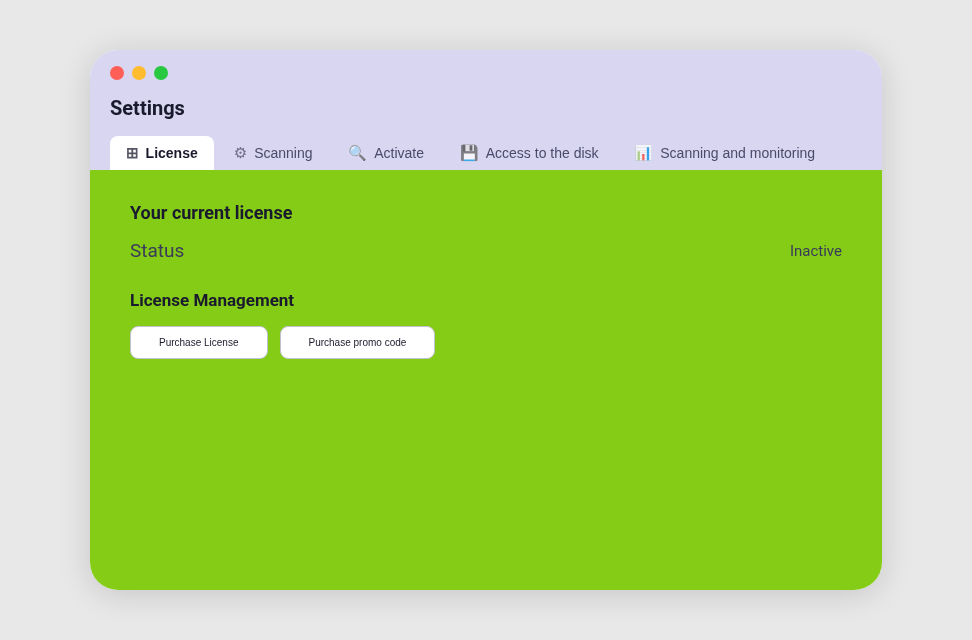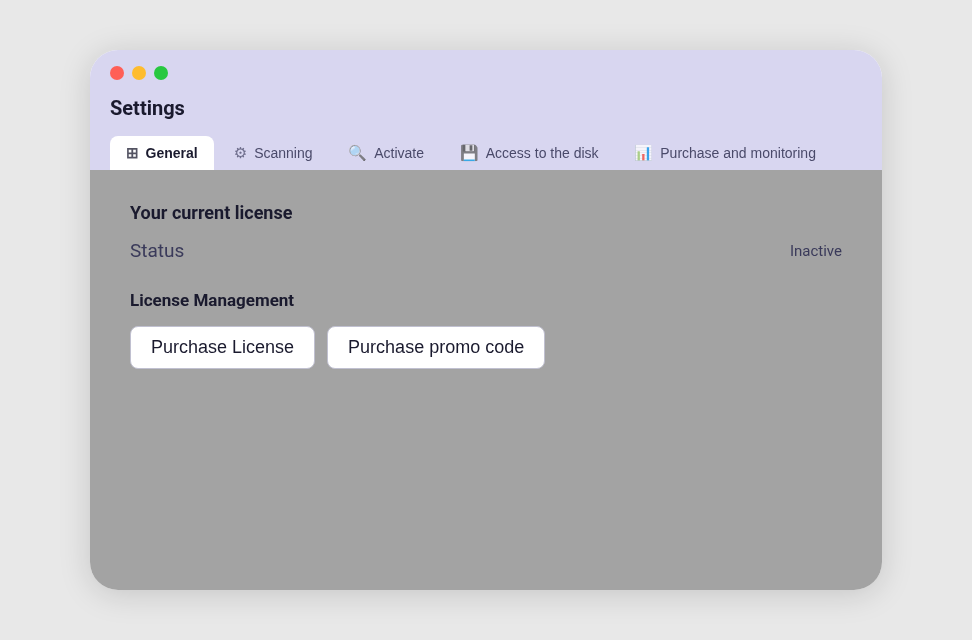--- a/index.html
+++ b/index.html
@@ -82,21 +82,21 @@
       font-weight: 600;
     }
 
     .tab-icon {
       font-size: 15px;
       opacity: 0.75;
     }
 
     .content {
       padding: 32px 40px;
-      background: #a3a3a3;
+      background: #84cc16;
       min-height: 420px;
     }
 
     .section-title {
       font-size: 18px;
       font-weight: 700;
       color: #1a1a2e;
       margin-bottom: 16px;
     }
 
@@ -125,62 +125,62 @@
       margin-bottom: 16px;
     }
 
     .button-group {
       display: flex;
       gap: 12px;
       flex-wrap: wrap;
     }
 
     .action-btn {
-      padding: 10px 20px;
+      padding: 10px 28px;
       border: 1.5px solid #c0c0d0;
       border-radius: 8px;
       background: #ffffff;
-      font-size: 18px;
+      font-size: 10px;
       font-weight: 500;
       color: #1a1a2e;
       cursor: pointer;
       transition: background 0.15s;
     }
   </style>
 </head>
 <body>
 
 <div class="window">
   <div class="titlebar">
     <div class="traffic-lights">
       <div class="traffic-light red"></div>
       <div class="traffic-light yellow"></div>
       <div class="traffic-light green"></div>
     </div>
     <div class="settings-title">Settings</div>
     <div class="tabs">
       <button class="tab active">
         <span class="tab-icon">⊞</span>
-        <span>General</span>
+        <span>License</span>
       </button>
       <button class="tab">
         <span class="tab-icon">⚙</span>
         <span>Scanning</span>
       </button>
       <button class="tab">
         <span class="tab-icon">🔍</span>
         <span>Activate</span>
       </button>
       <button class="tab">
         <span class="tab-icon">💾</span>
         <span>Access to the disk</span>
       </button>
       <button class="tab">
         <span class="tab-icon">📊</span>
-        <span>Purchase and monitoring</span>
+        <span>Scanning and monitoring</span>
       </button>
     </div>
   </div>
 
   <div class="content">
     <div class="section-title">Your current license</div>
     <div class="status-row">
       <span class="status-label">Status</span>
       <span class="status-value">Inactive</span>
     </div>

